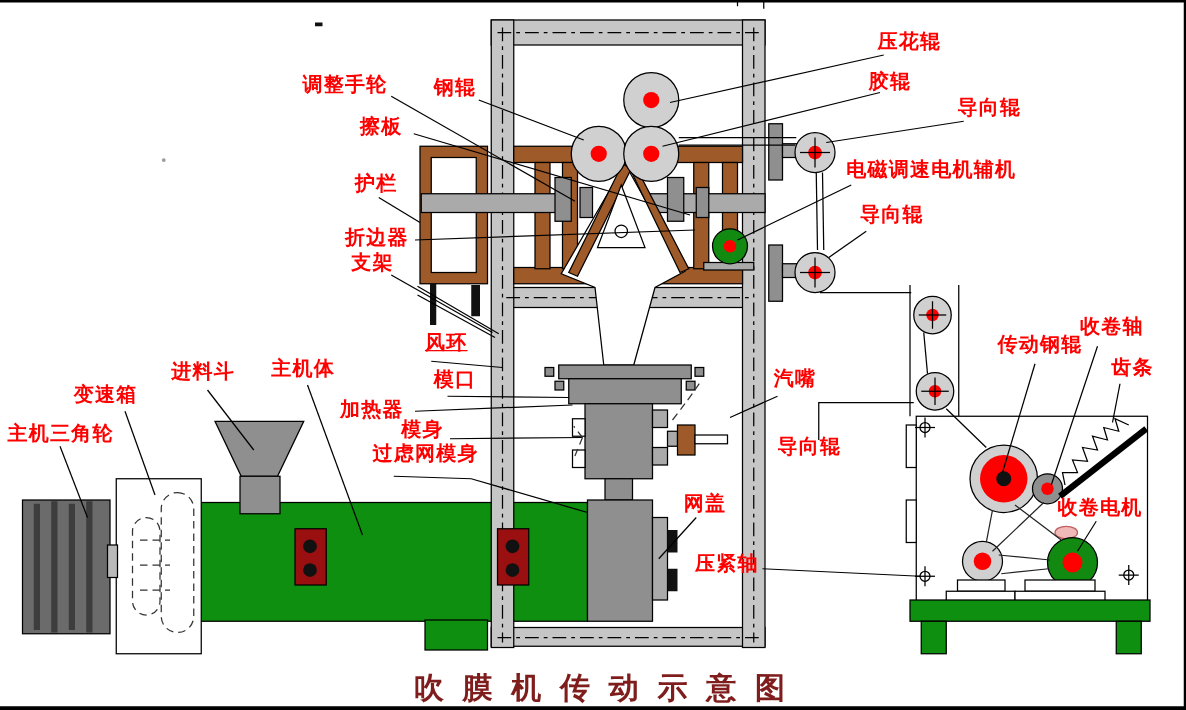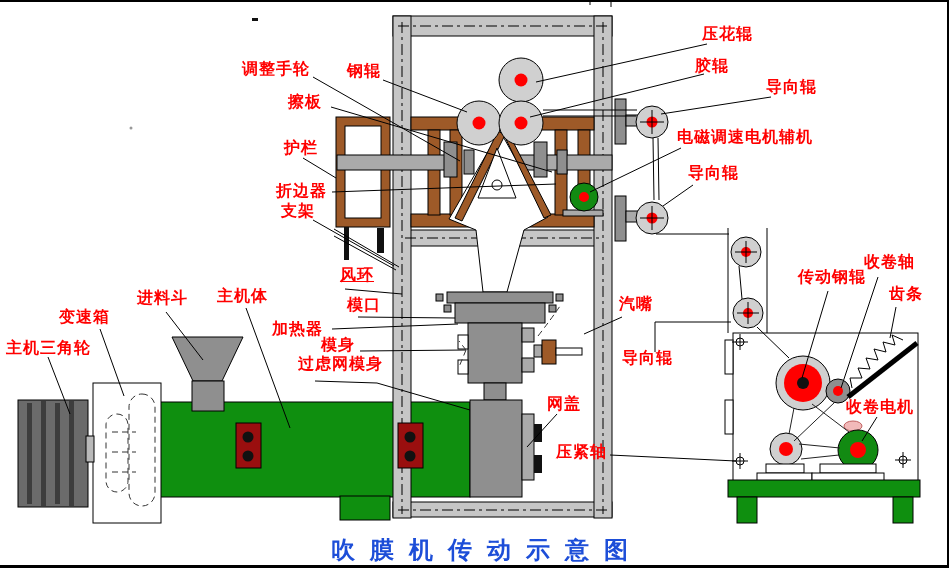--- a/index.html
+++ b/index.html
@@ -8,21 +8,21 @@
     font-family:"Liberation Sans",sans-serif;
   }
   .edge{position:absolute;background:#000;}
   svg{position:absolute;left:0;top:0;}
   .part-label{
     position:absolute;color:var(--label-red,#f00);font-weight:bold;
     font-size:16px;line-height:1.05;white-space:nowrap;letter-spacing:1px;
     font-family:"Liberation Sans",sans-serif;
   }
   #diagram-title{
-    position:absolute;left:331px;top:534px;color:#1d4ed8;font-weight:bold;
+    position:absolute;left:331px;top:534px;color:#7f1d1d;font-weight:bold;
     font-size:24px;letter-spacing:15px;white-space:nowrap;
     font-family:"Liberation Serif",serif;
   }
   
   .gray   {fill:var(--frame-gray,#c4c4c4);stroke:#000;stroke-width:1;}
   .dgray  {fill:var(--die-gray,#8f8f8f);stroke:#000;stroke-width:1;}
   .mgray  {fill:#aaaaaa;stroke:#000;stroke-width:1;}
   .roller {fill:var(--roller-gray,#cfcfcf);stroke:#000;stroke-width:1;}
   .green  {fill:var(--machine-green,#0f8f0f);stroke:#000;stroke-width:1;}
   .brown  {fill:var(--brown,#a0522d);stroke:#000;stroke-width:1;}

